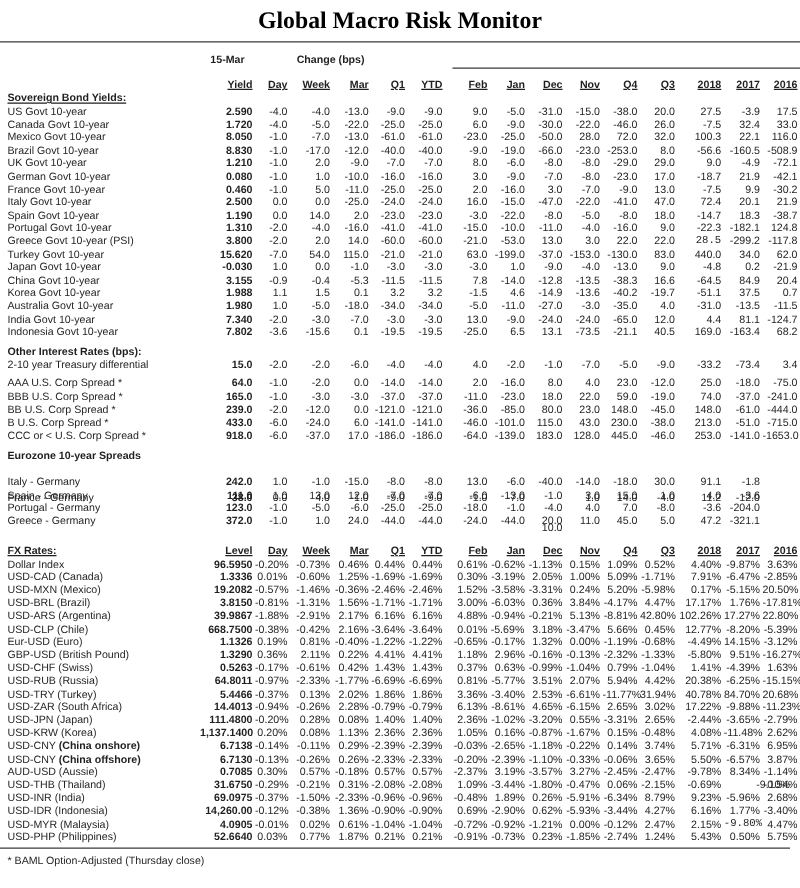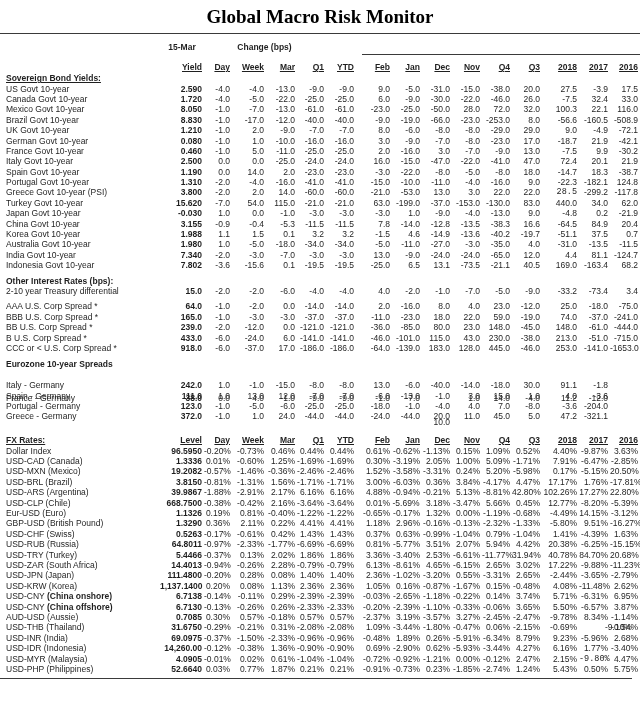--- a/index.html
+++ b/index.html
@@ -1007,14 +1007,15 @@
           <div class="c num" style="grid-column: 12;">-1.85%</div>
           <div class="c num" style="grid-column: 13;">-2.74%</div>
           <div class="c num" style="grid-column: 14;">1.24%</div>
           <div class="c num" style="grid-column: 15;">5.43%</div>
           <div class="c num" style="grid-column: 16;">0.50%</div>
           <div class="c num" style="grid-column: 17;">5.75%</div>
         </div>
       </div>
     </div>
   <div class="botrule"></div>
+  <div class="footnote">* BAML Option-Adjusted (Thursday close)</div>
 
 </div>
 
 </body></html>

